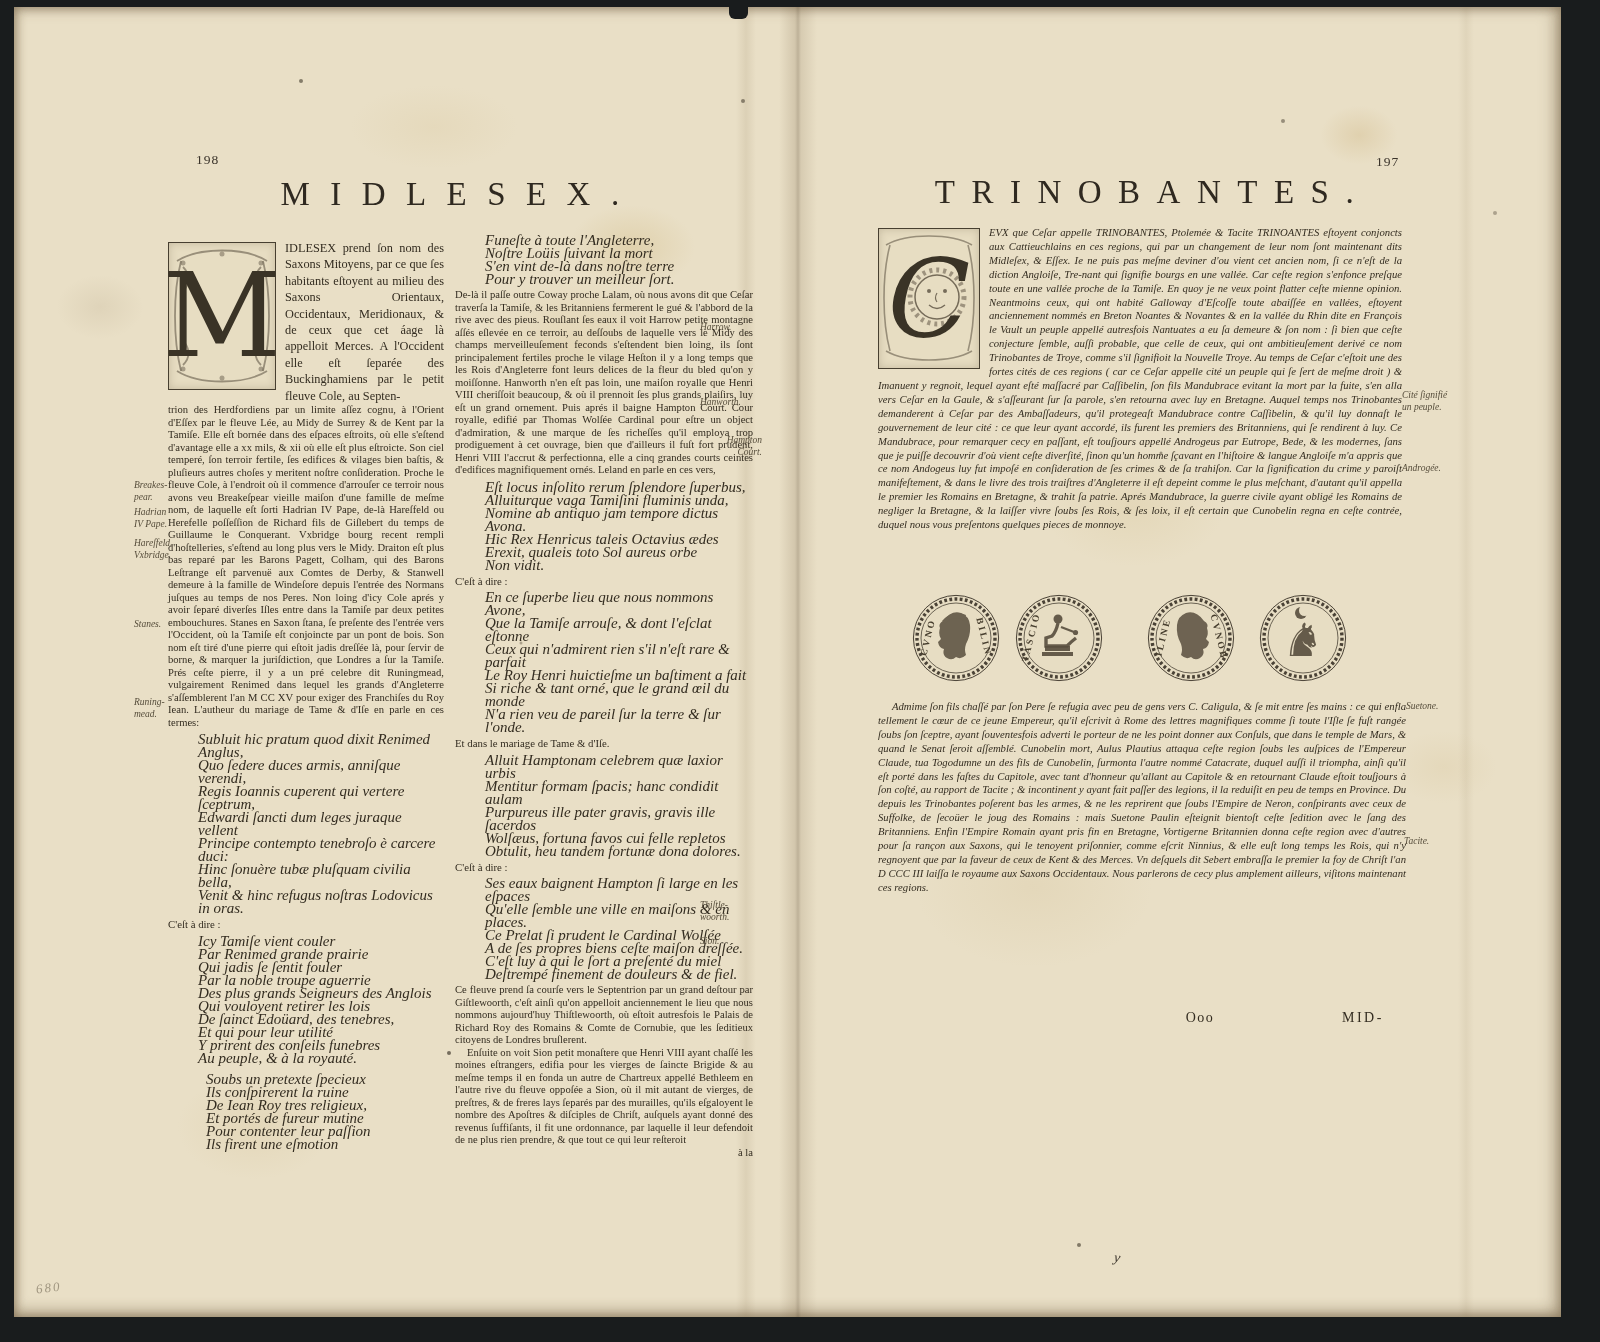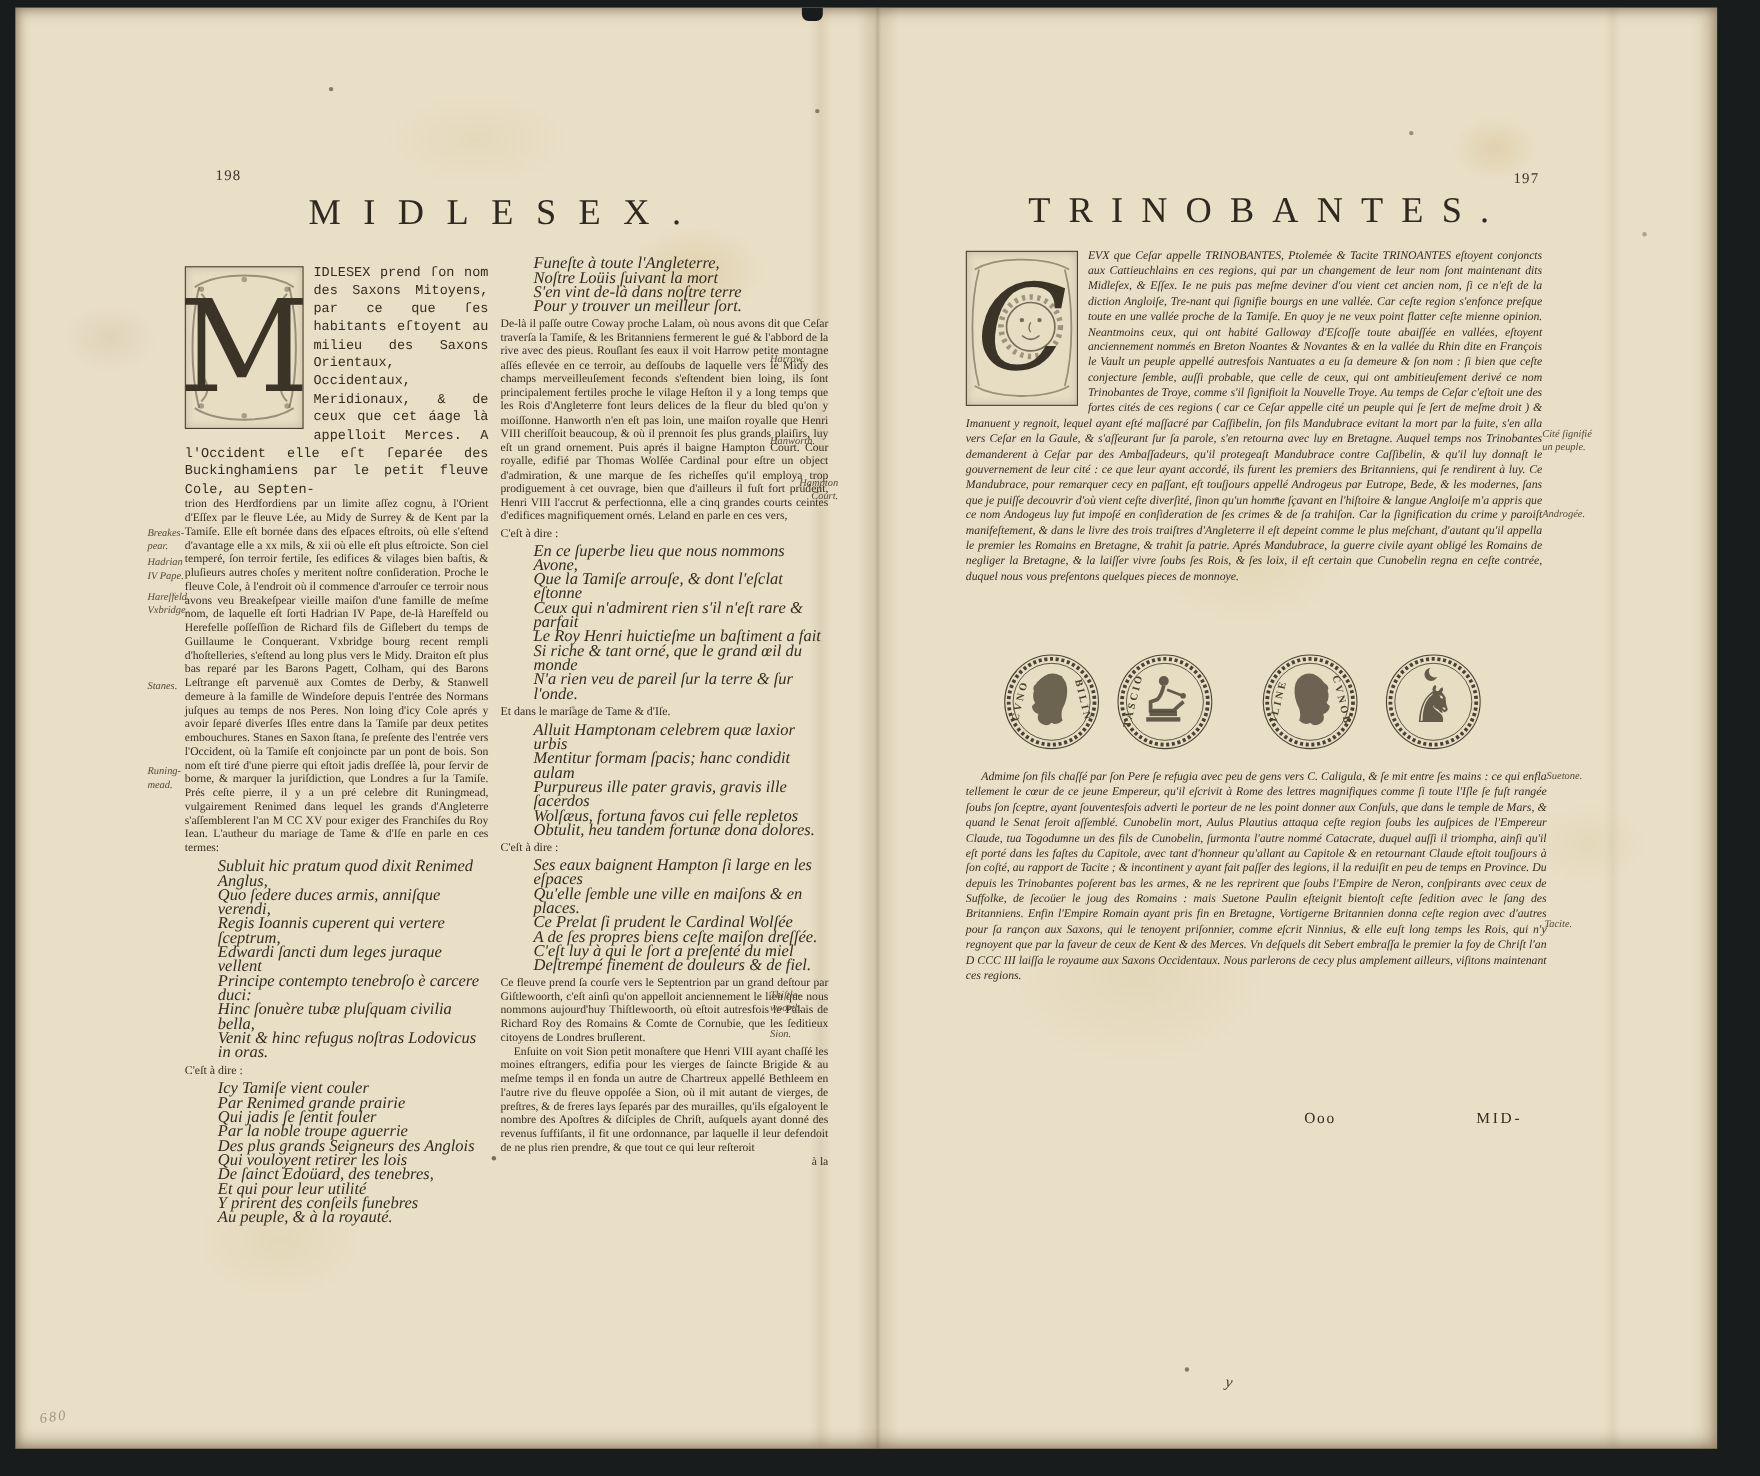--- a/index.html
+++ b/index.html
@@ -47,21 +47,21 @@
       742px 100px 0 1px rgba(45,38,26,.5),
       520px 642px 0 0.5px rgba(60,50,35,.35);}
 
   .pagenum{position:absolute;font-size:13.5px;letter-spacing:1px;color:#3a332a;}
   .ptitle{position:absolute;text-align:center;font-size:33px;color:#2f2920;white-space:nowrap;}
   .t-left{letter-spacing:.62em;}
   .t-right{letter-spacing:.50em;}
 
   .col{position:absolute;text-align:justify;color:#332c20;}
   .c-small{font-size:10.6px;line-height:12.5px;}
-  .lead{font-size:12.3px;line-height:16.4px;text-align:justify;font-family:Liberation Mono, monospace;}
+  .lead{font-size:12.3px;line-height:16.4px;text-align:justify;}
   .verse{font-style:italic;white-space:pre-line;margin:4px 0 3px 30px;font-size:15px;line-height:13px;text-align:left;}
   .verse2{margin-top:8px;margin-left:38px;}
   .cad{margin:2px 0 0 0;font-size:10.8px;}
   .headline{margin:3px 0 0 0;font-size:10.8px;}
   .para{margin-top:2px;}
   .indent{text-indent:12px;}
   .catch-right{text-align:right;font-size:10.6px;}
 
   .dropcap{float:left;position:relative;border:1.6px solid #473f30;background:#e7ddc2;margin:2px 9px 3px 0;
     box-shadow:inset 0 0 8px rgba(90,75,50,.25);}
@@ -143,28 +143,40 @@
   <div class="verse">Icy Tamiſe vient couler
 Par Renimed grande prairie
 Qui jadis ſe ſentit fouler
 Par la noble troupe aguerrie
 Des plus grands Seigneurs des Anglois
 Qui vouloyent retirer les lois
 De ſainct Edoüard, des tenebres,
 Et qui pour leur utilité
 Y prirent des conſeils funebres
 Au peuple, &amp; à la royauté.</div>
+  <div class="verse verse2">Soubs un pretexte ſpecieux
+Ils conſpirerent la ruine
+De Iean Roy tres religieux,
+Et portés de fureur mutine
+Pour contenter leur paſſion
+Ils firent une eſmotion</div>
 </div>
 
 <div class="col c-small" style="left:455px;top:234px;width:298px;">
   <div class="verse" style="margin-top:0;">Funeſte à toute l'Angleterre,
 Noſtre Loüis ſuivant la mort
 S'en vint de-là dans noſtre terre
 Pour y trouver un meilleur ſort.</div>
   <div class="para">De-là il paſſe outre Coway proche Lalam, où nous avons dit que Ceſar traverſa la Tamiſe, &amp; les Britanniens fermerent le gué &amp; l'abbord de la rive avec des pieus. Rouſlant ſes eaux il voit Harrow petite montagne aſſés eſlevée en ce terroir, au deſſoubs de laquelle vers le Midy des champs merveilleuſement feconds s'eſtendent bien loing, ils ſont principalement fertiles proche le vilage Heſton il y a long temps que les Rois d'Angleterre font leurs delices de la fleur du bled qu'on y moiſſonne. Hanworth n'en eſt pas loin, une maiſon royalle que Henri VIII cheriſſoit beaucoup, &amp; où il prennoit ſes plus grands plaiſirs, luy eſt un grand ornement. Puis aprés il baigne Hampton Court. Cour royalle, edifié par Thomas Wolſée Cardinal pour eſtre un object d'admiration, &amp; une marque de ſes richeſſes qu'il employa trop prodiguement à cet ouvrage, bien que d'ailleurs il fuſt fort prudent, Henri VIII l'accrut &amp; perfectionna, elle a cinq grandes courts ceintes d'edifices magnifiquement ornés. Leland en parle en ces vers,</div>
+  <div class="verse">Eſt locus inſolito rerum ſplendore ſuperbus,
+Alluiturque vaga Tamiſini fluminis unda,
+Nomine ab antiquo jam tempore dictus Avona.
+Hic Rex Henricus taleis Octavius ædes
+Erexit, qualeis toto Sol aureus orbe
+Non vidit.</div>
   <div class="cad">C'eſt à dire :</div>
   <div class="verse">En ce ſuperbe lieu que nous nommons Avone,
 Que la Tamiſe arrouſe, &amp; dont l'eſclat eſtonne
 Ceux qui n'admirent rien s'il n'eſt rare &amp; parfait
 Le Roy Henri huictieſme un baſtiment a fait
 Si riche &amp; tant orné, que le grand œil du monde
 N'a rien veu de pareil ſur la terre &amp; ſur l'onde.</div>
   <div class="headline">Et dans le mariage de Tame &amp; d'Iſe.</div>
   <div class="verse">Alluit Hamptonam celebrem quæ laxior urbis
 Mentitur formam ſpacis; hanc condidit aulam

